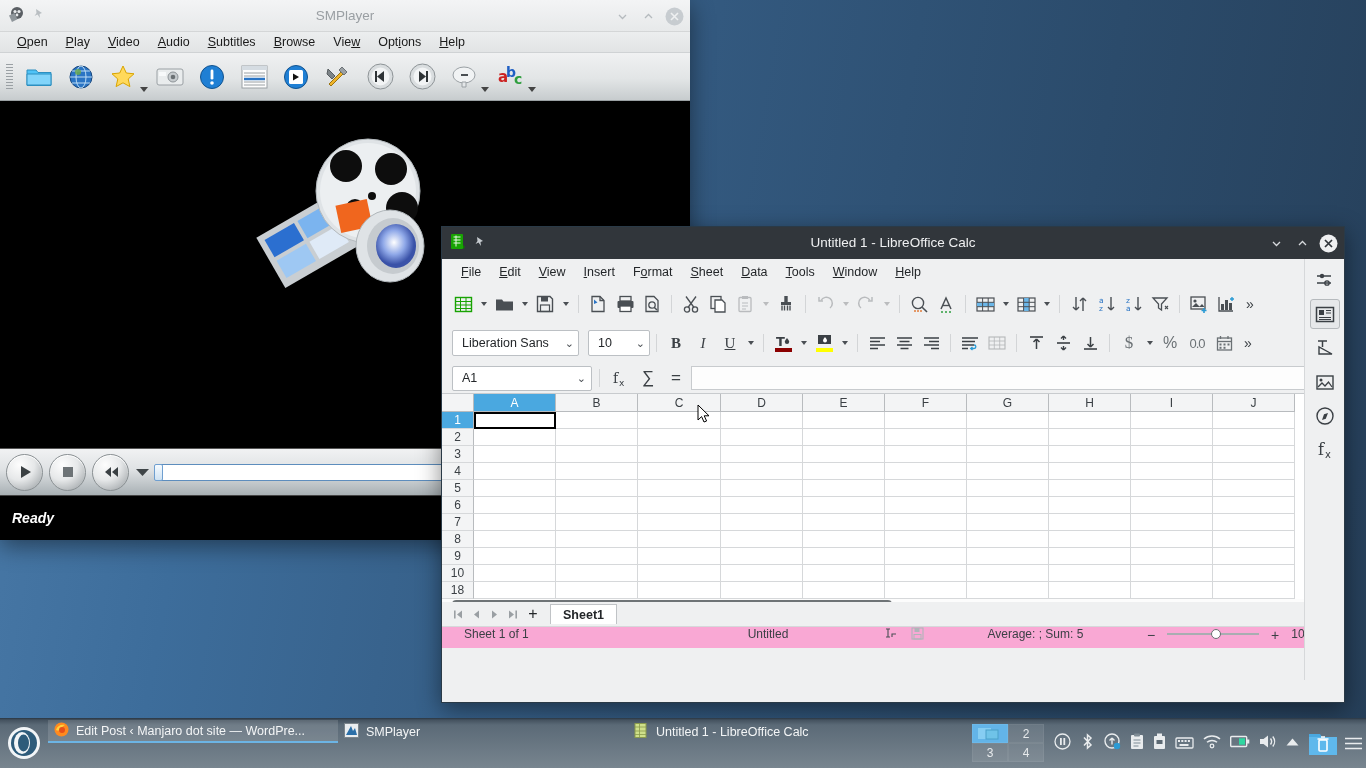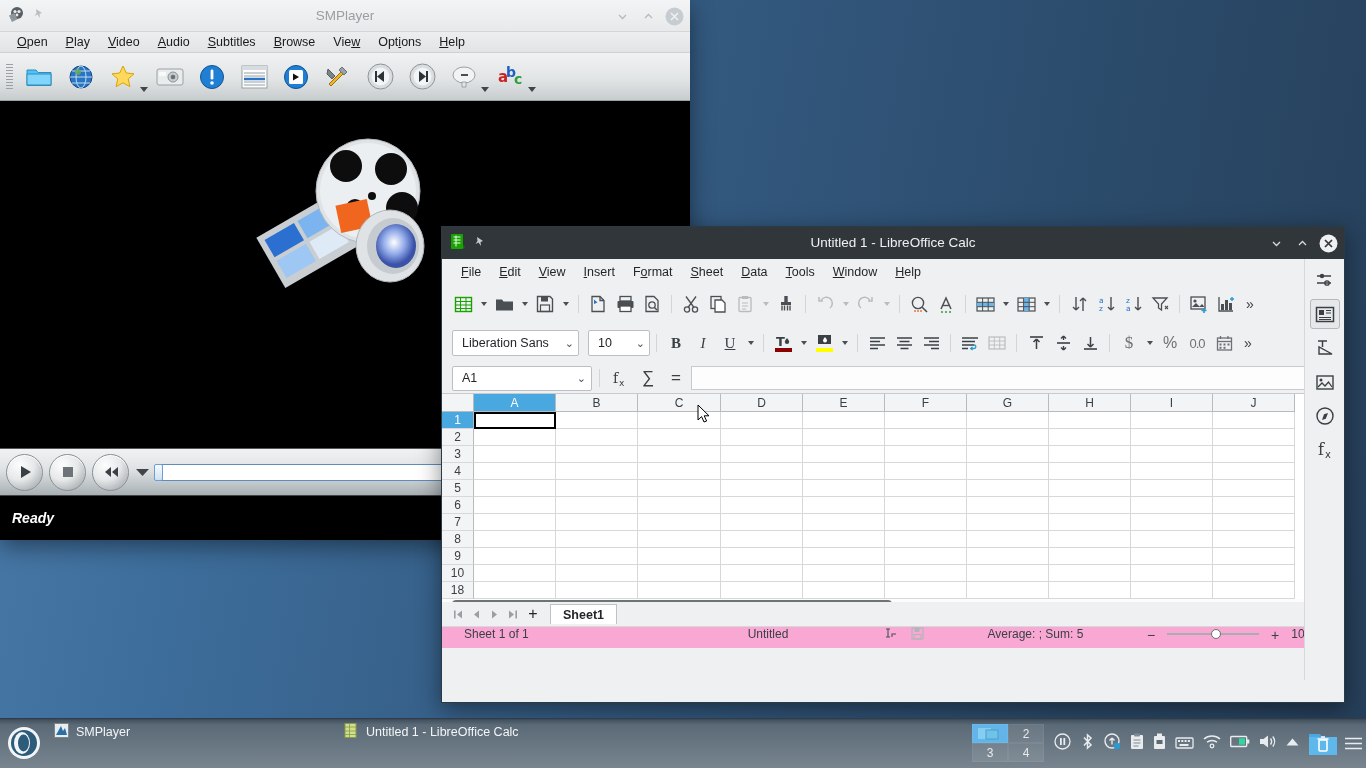--- a/index.html
+++ b/index.html
@@ -1075,20 +1075,30 @@
   <div id="launcher">
     <svg width="34" height="34" viewBox="0 0 34 34">
         <circle cx="17" cy="17" r="16" fill="#f2f5f7"></circle>
         <circle cx="17" cy="17" r="13" fill="#2d5b7a"></circle>
         <ellipse cx="15" cy="17" rx="8" ry="11" fill="#f2f5f7"></ellipse>
         <ellipse cx="16.5" cy="17" rx="5.5" ry="8.5" fill="#2d5b7a"></ellipse>
       </svg>
   </div>
 
   <div id="tasklist">
+    <div class="task active">
+      <span>
+        <svg width="15" height="15" viewBox="0 0 15 15">
+            <circle cx="7.5" cy="7.5" r="7" fill="#ff8a1f"></circle>
+            <path d="M2 8c1-4 5-6 9-5-2 1-3 2-3.5 3.5C6 9 3.5 9 2 8z" fill="#ffd23f"></path>
+            <circle cx="8" cy="8" r="3" fill="#e8501a"></circle>
+          </svg>
+      </span>
+      <span>Edit Post ‹ Manjaro dot site — WordPre...</span>
+    </div>
     <div class="task">
       <span>
         <svg width="15" height="15" viewBox="0 0 15 15">
             <rect x="0.5" y="0.5" width="14" height="14" fill="#e9edf0" stroke="#7b858c"></rect>
             <path d="M2 12L7 3l2 5 2-3 2 7z" fill="#2b6fa8"></path>
           </svg>
       </span>
       <span>SMPlayer</span>
     </div>
     <div class="task">

